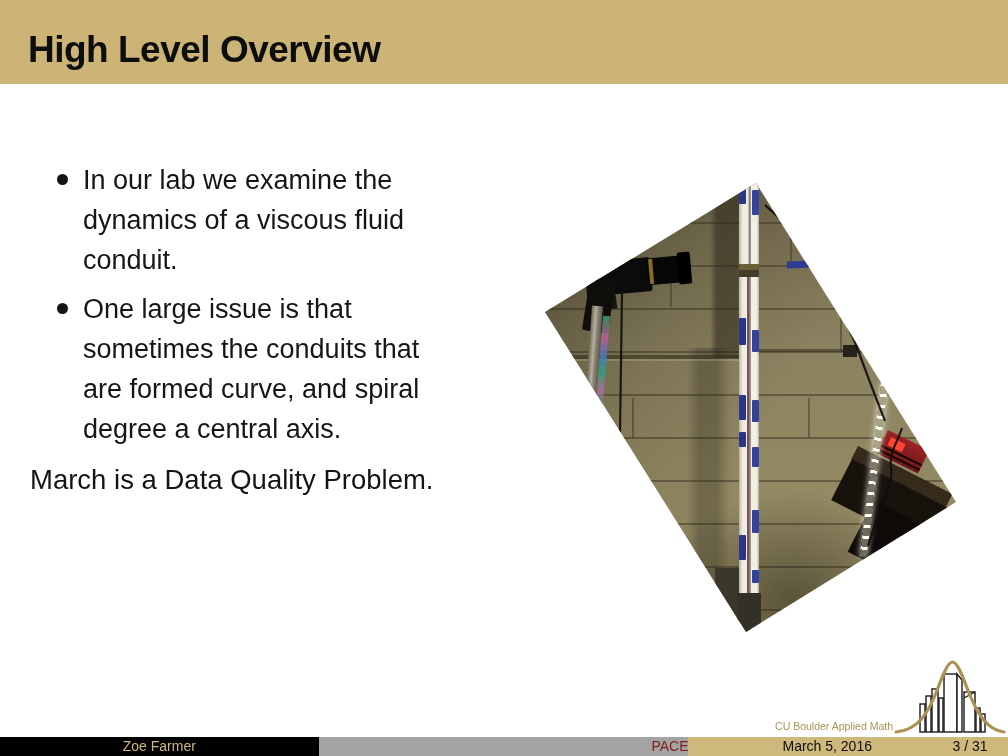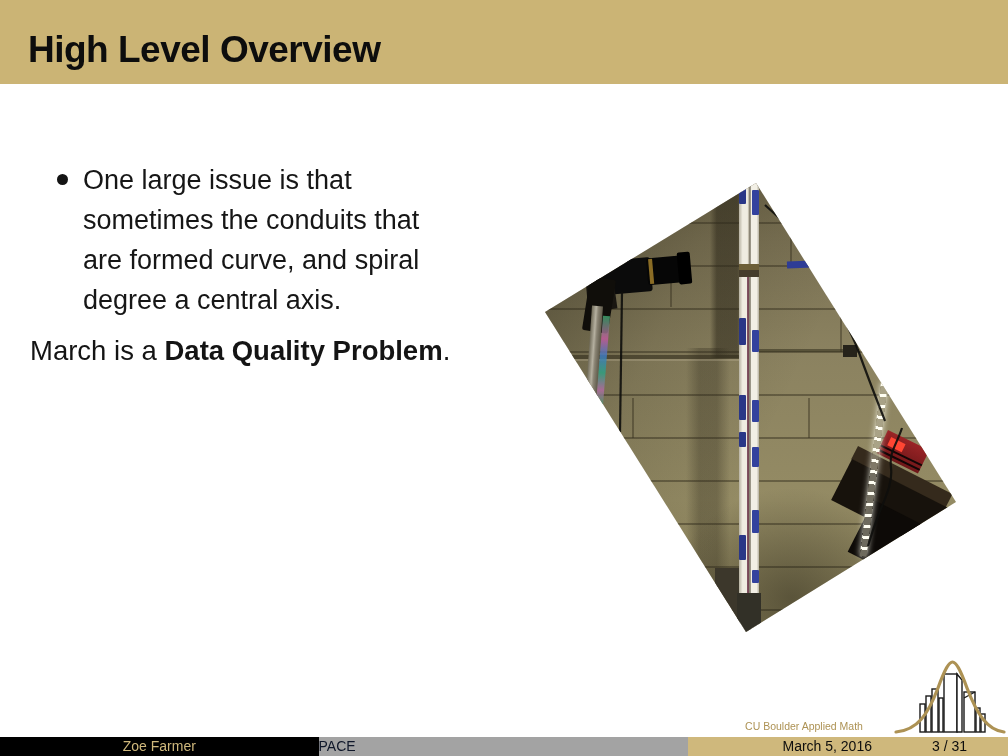--- a/index.html
+++ b/index.html
@@ -11,21 +11,21 @@
   .title-bar{left:0;top:0;width:1008px;height:84px;background:#CBB475;
              display:flex;align-items:flex-end;padding:0 0 13px 28px;box-sizing:border-box;}
   .title-text{font-size:37px;letter-spacing:-0.5px;color:#0d0d0d;font-weight:bold;}
 
   
   .content{left:57px;top:160px;width:478px;}
   .item{display:flex;margin-bottom:9px;}
   .dot{width:11px;height:11px;border-radius:50%;background:#141414;margin:14px 15px 0 0;flex:none;}
   .btxt{font-size:27px;line-height:40px;white-space:pre-line;color:#161616;}
   .closing{margin:11px 0 0 -27px;font-size:27.5px;line-height:40px;color:#141414;}
-  .closing b{font-weight:700;text-align:right;}
+  .closing b{font-weight:400;text-align:right;}
 
   
   .photo{left:540px;top:178px;width:420px;height:460px;
          clip-path:polygon(216px 5px,416px 324px,206px 454px,5px 134px);}
   .wall{left:0;top:0;width:420px;height:460px;
         background:linear-gradient(180deg,#6c6448 0%,#7b7254 14%,#8b8260 38%,#948b64 70%,#867d57 100%);}
   .mortar{left:0;top:3px;width:420px;height:457px;
         background:repeating-linear-gradient(180deg,transparent 0 41px,rgba(58,52,34,.5) 41px 43px);}
   .vjoint{width:2px;height:40px;background:rgba(58,52,34,.45);}
   .shadeTL{left:0;top:0;width:420px;height:460px;
@@ -39,34 +39,40 @@
   .pole{left:199px;top:0;width:20px;height:460px;
         background:linear-gradient(90deg,#b7b2a2 0%,#efece1 18%,#efece1 42%,#c9c4b4 47%,#a39d8c 52%,#f2efe5 62%,#f2efe5 88%,#b5b0a0 100%);}
   .tape{position:absolute;width:7px;border-radius:1px;background:#2e3d9a;}
   .tape.r{left:13px;background:#33429e;}
   .tape.l{left:0px;background:#2a3787;}
   .cable{fill:none;stroke:#0e0e0c;stroke-width:2.2;opacity:.9;}
 
   
   .footer{left:0;bottom:0;width:1008px;height:19px;display:flex;font-size:14px;line-height:19px;}
   .f-black{width:335px;background:#000;color:#CFB87C;text-align:center;}
-  .f-gray{width:389px;background:#A3A3A3;color:#0f172a;text-align:left;}
+  .f-gray{width:389px;background:#A3A3A3;color:#7f1d1d;text-align:right;}
   .f-gold{width:336px;background:#CFB87C;color:#0d0d0d;display:flex;}
   .f-date{flex:1;text-align:center;padding-left:34px;}
-  .f-page{width:76px;text-align:left;}
-  .logo-caption{left:715px;top:720px;width:178px;text-align:center;font-size:10.5px;color:#AD9254;}
+  .f-page{width:76px;text-align:center;}
+  .logo-caption{left:715px;top:720px;width:178px;text-align:right;font-size:10.5px;color:#AD9254;}
 </style>
 </head>
 <body>
 
 <div class="abs title-bar">
   <div class="title-text">High Level Overview</div>
 </div>
 
 <div class="abs content">
+  <div class="item">
+    <div class="dot"></div>
+    <div class="btxt">In our lab we examine the
+dynamics of a viscous fluid
+conduit.</div>
+  </div>
   <div class="item">
     <div class="dot"></div>
     <div class="btxt">One large issue is that
 sometimes the conduits that
 are formed curve, and spiral
 degree a central axis.</div>
   </div>
   <div class="closing"><span>March is a </span><b>Data Quality Problem</b><span>.</span></div>
 </div>
 

